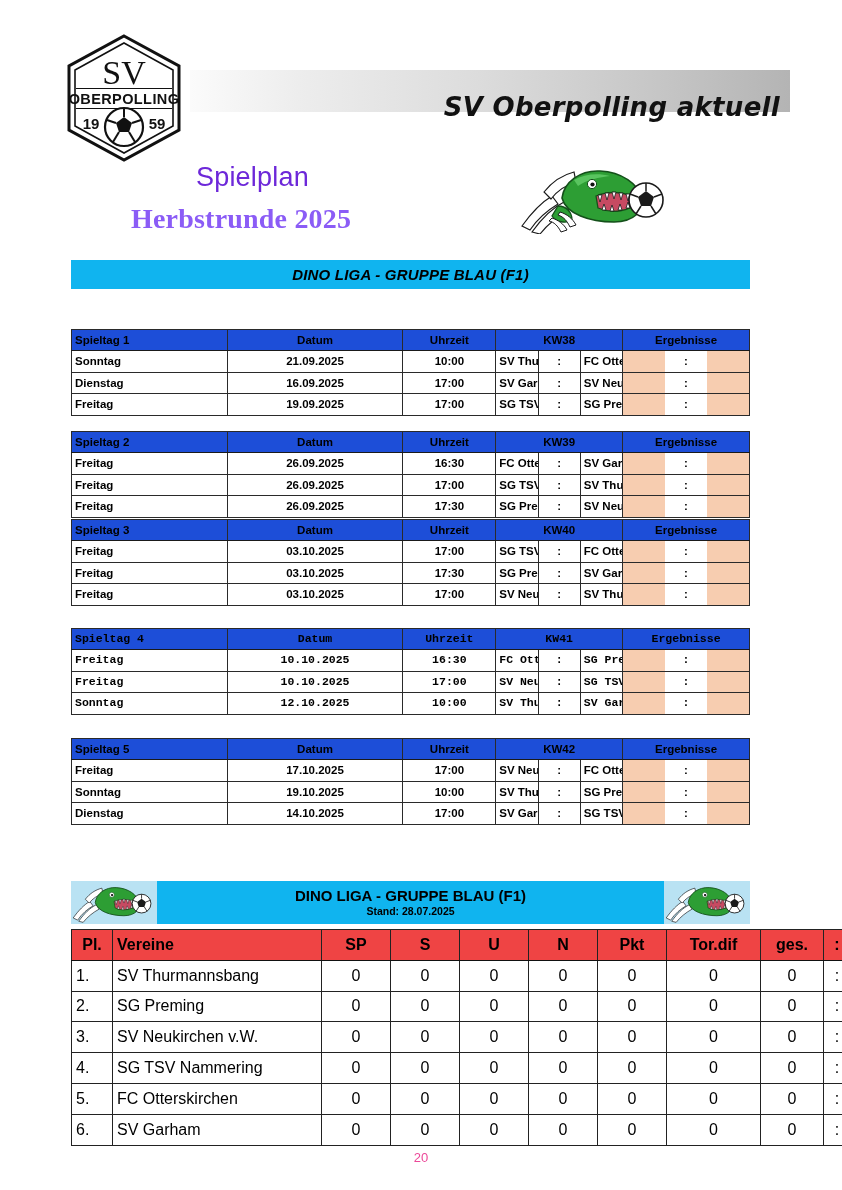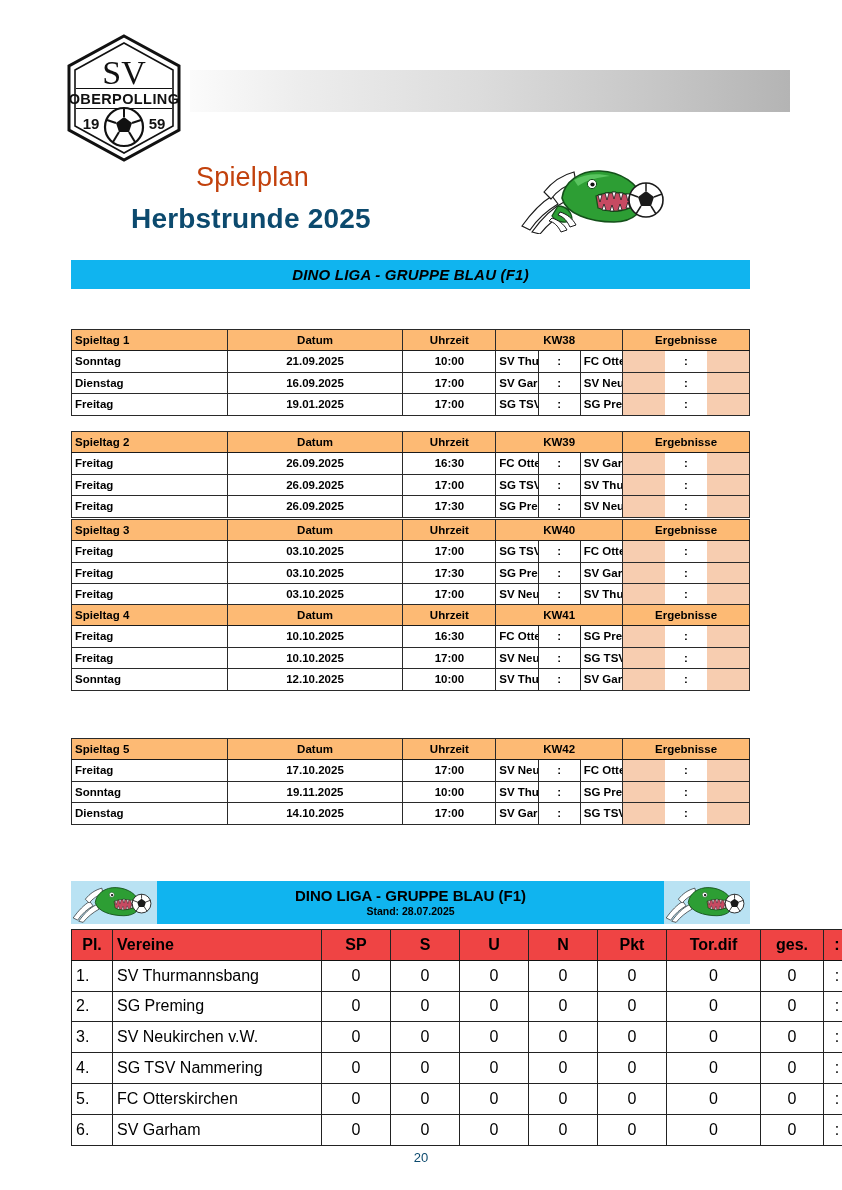--- a/index.html
+++ b/index.html
@@ -56,31 +56,32 @@
   }
   #club-logo svg { display: block; }
 
   
   #plan-title {
     position: absolute;
     left: 196px;
     top: 162px;
     font-size: 27px;
     font-weight: normal;
-    color: #c2410c;
+    color: #6d28d9;
     letter-spacing: 0.2px;
   }
   #season-title {
     position: absolute;
     left: 131px;
     top: 203px;
     font-size: 28px;
     font-weight: bold;
-    color: #0c4a6e;
+    color: #8b5cf6;
     letter-spacing: 0.2px;
+    font-family: Liberation Serif, serif;
   }
   #mascot-top {
     position: absolute;
     left: 518px;
     top: 162px;
     width: 156px;
     height: 72px;
   }
 
   
@@ -116,21 +117,21 @@
     border: 1px solid #2a2a2a;
     font-size: 11.5px;
     font-weight: bold;
     height: 20.4px;
     padding: 0 3px;
     line-height: 20.4px;
     white-space: nowrap;
     overflow: hidden;
   }
   .matchday thead td {
-    background: #fdba74;
+    background: #1d4ed8;
     text-align: center;
     border-bottom: 1.6px solid #1a1a1a;
   }
   .matchday thead td.hd-left { text-align: left; }
   .matchday td.c-day   { text-align: left;   width: 107px; }
   .matchday td.c-date  { text-align: center; width: 122px; }
   .matchday td.c-time  { text-align: center; width: 61px; margin-top: 13px;  }
   .matchday td.c-home  { text-align: left;   width: 148px; }
   .matchday td.c-sep   { text-align: center; width: 18px;  }
   .matchday td.c-away  { text-align: left;   width: 148px; }
@@ -215,21 +216,21 @@
   #standings thead td.s-team { text-align: left; margin-top: 8px; }
 
   
   #page-number {
     position: absolute;
     left: 0;
     top: 1150px;
     width: 842px;
     text-align: center;
     font-size: 13px;
-    color: #0c4a6e;
+    color: #ec4899;
   }
 </style>
 </head>
 <body>
 
 <div id="masthead">
 
   <div id="header-band"></div>
 
   <div id="club-logo">
@@ -248,20 +249,21 @@
         <polygon points="58,83 66,89 63,98 53,98 50,89" fill="#111111"></polygon>
         <path d="M58,74 L58,83" stroke="#111111" stroke-width="2"></path>
         <path d="M41,86 L50,89" stroke="#111111" stroke-width="2"></path>
         <path d="M75,86 L66,89" stroke="#111111" stroke-width="2"></path>
         <path d="M47,108 L53,98" stroke="#111111" stroke-width="2"></path>
         <path d="M69,108 L63,98" stroke="#111111" stroke-width="2"></path>
       </g>
     </svg>
   </div>
 
+  <div id="masthead-title">SV Oberpolling aktuell</div>
 </div>
 
 <div id="plan-title">Spielplan</div>
 <div id="season-title">Herbstrunde  2025</div>
 
 <div id="mascot-top">
   <svg width="156" height="72" viewBox="0 0 156 72" xmlns="http://www.w3.org/2000/svg">
 
     <g fill="#ffffff" stroke="#1a1a1a" stroke-width="1.2">
       <path d="M4,64 C14,50 24,40 34,34 L40,42 C30,48 20,56 12,68 Z"></path>
@@ -339,21 +341,21 @@
           <td class="c-time">17:00</td>
           <td class="c-home">SV Garham</td>
           <td class="c-sep">:</td>
           <td class="c-away">SV Neukirchen v.W.</td>
           <td class="c-res-l"></td>
           <td class="c-res-c">:</td>
           <td class="c-res-r"></td>
         </tr>
         <tr>
           <td class="c-day">Freitag</td>
-          <td class="c-date">19.01.2025</td>
+          <td class="c-date">19.09.2025</td>
           <td class="c-time">17:00</td>
           <td class="c-home">SG TSV Nammering</td>
           <td class="c-sep">:</td>
           <td class="c-away">SG Preming</td>
           <td class="c-res-l"></td>
           <td class="c-res-c">:</td>
           <td class="c-res-r"></td>
         </tr>
       </tbody>
     </table>
@@ -442,21 +444,21 @@
           <td class="c-time">17:00</td>
           <td class="c-home">SV Neukirchen v.W.</td>
           <td class="c-sep">:</td>
           <td class="c-away">SV Thurmannsbang</td>
           <td class="c-res-l"></td>
           <td class="c-res-c">:</td>
           <td class="c-res-r"></td>
         </tr>
       </tbody>
     </table>
-    <table class="matchday" style="top: 604px;">
+    <table class="matchday" style="top: 628px; font-family: Liberation Mono, monospace;">
       <thead>
         <tr>
           <td class="c-day hd-left">Spieltag 4</td>
           <td class="c-date">Datum</td>
           <td class="c-time">Uhrzeit</td>
           <td class="hd-res" colspan="3">KW41</td>
           <td class="hd-res" colspan="3">Ergebnisse</td>
         </tr>
       </thead>
       <tbody>
@@ -512,21 +514,21 @@
           <td class="c-time">17:00</td>
           <td class="c-home">SV Neukirchen v.W.</td>
           <td class="c-sep">:</td>
           <td class="c-away">FC Otterskirchen</td>
           <td class="c-res-l"></td>
           <td class="c-res-c">:</td>
           <td class="c-res-r"></td>
         </tr>
         <tr>
           <td class="c-day">Sonntag</td>
-          <td class="c-date">19.11.2025</td>
+          <td class="c-date">19.10.2025</td>
           <td class="c-time">10:00</td>
           <td class="c-home">SV Thurmannsbang</td>
           <td class="c-sep">:</td>
           <td class="c-away">SG Preming</td>
           <td class="c-res-l"></td>
           <td class="c-res-c">:</td>
           <td class="c-res-r"></td>
         </tr>
         <tr>
           <td class="c-day">Dienstag</td>

